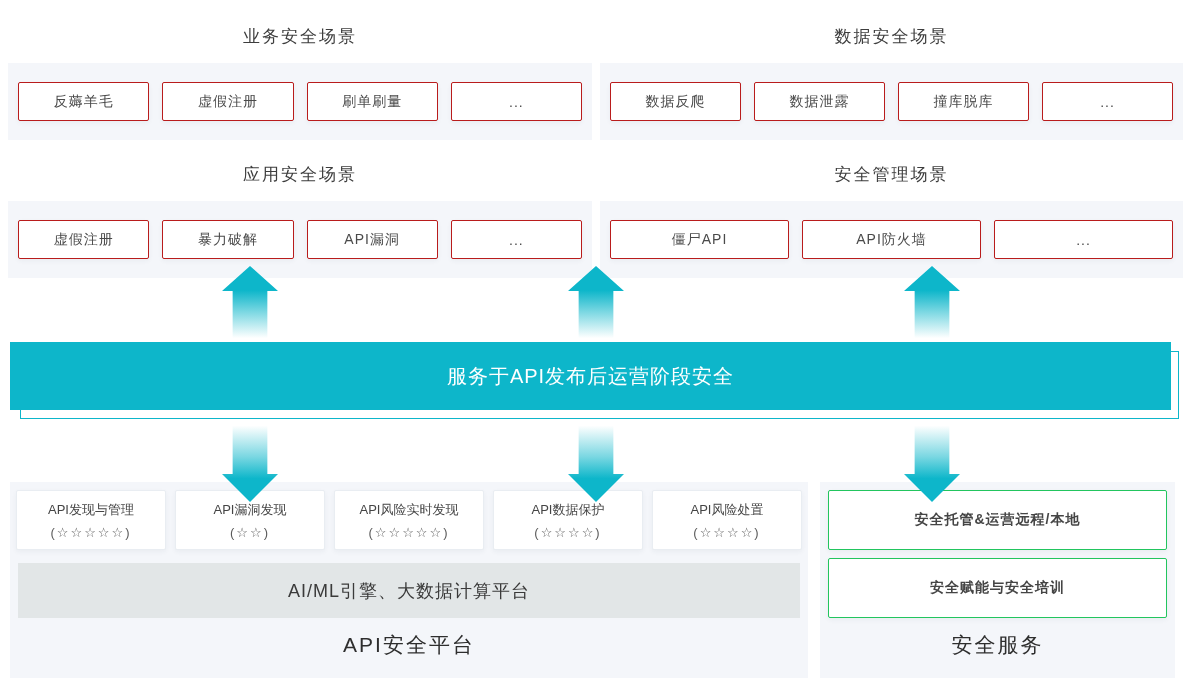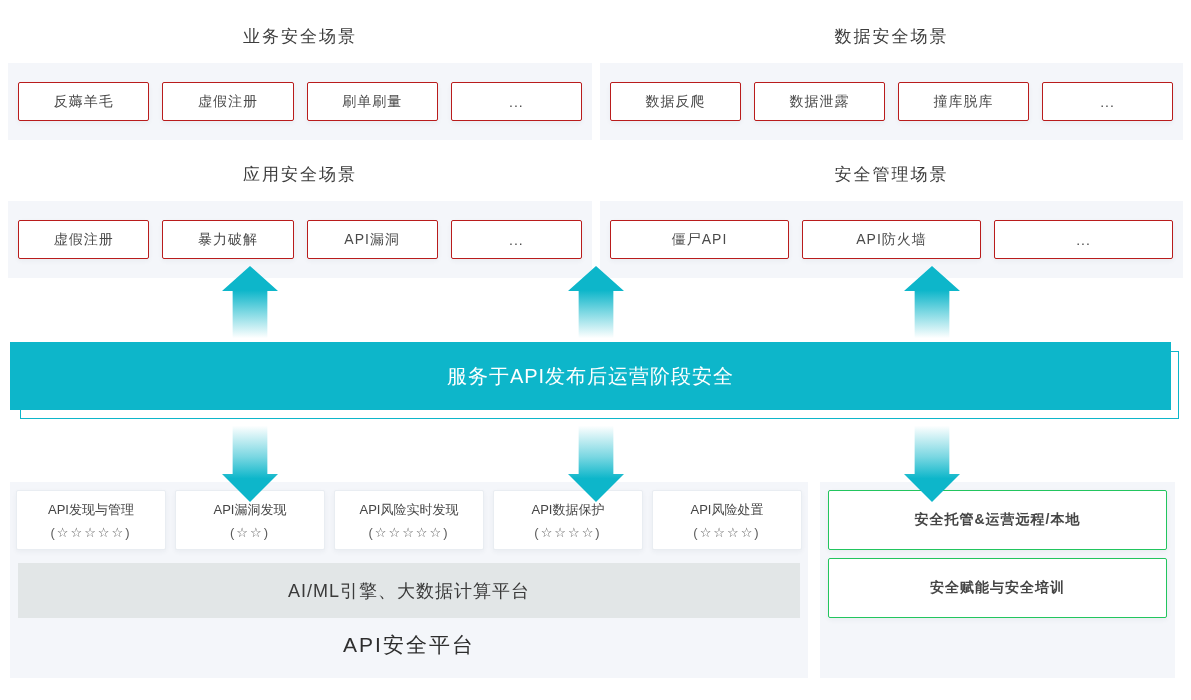--- a/index.html
+++ b/index.html
@@ -159,15 +159,16 @@
         <div class="capability-rating">(☆☆☆☆)</div>
       </div>
     </div>
     <div id="engine-bar">AI/ML引擎、大数据计算平台</div>
     <div class="panel-title">API安全平台</div>
   </div>
 
   <div id="services-panel" class="bottom-panel">
     <div id="service-box-0" class="service-box">安全托管&amp;运营远程/本地</div>
     <div id="service-box-1" class="service-box">安全赋能与安全培训</div>
+    <div class="panel-title">安全服务</div>
   </div>
 
 </div>
 
 </body></html>

